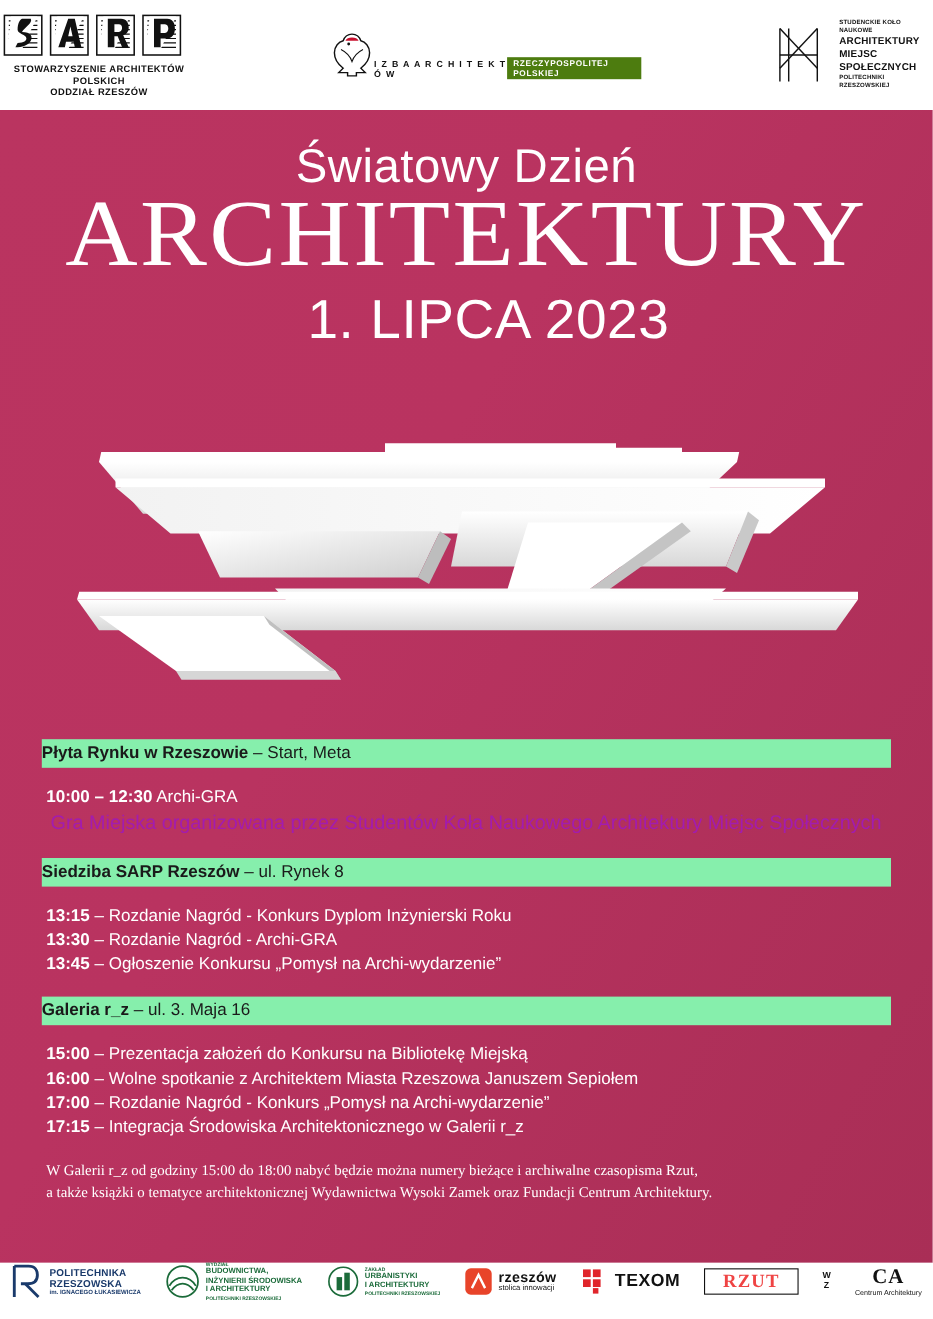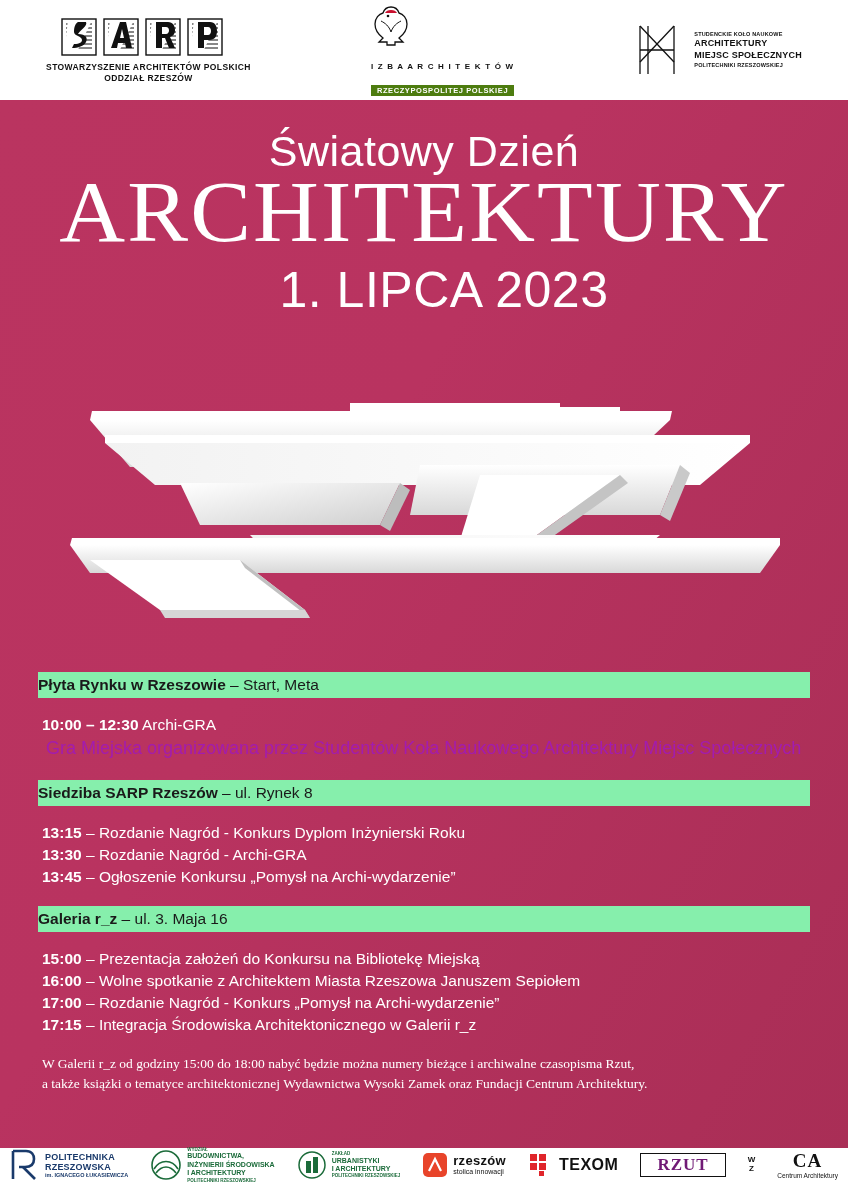--- a/index.html
+++ b/index.html
@@ -20,21 +20,21 @@
   }
   .logo{display:flex;flex-direction:column;align-items:center;}
   .sarp-mark{
     width:180px;height:42px;position:relative;
   }
   .sarp-mark svg{display:block;}
   .sarp-cap{
     font-size:8.5px;font-weight:bold;color:#111;letter-spacing:.4px;
     text-align:center;line-height:1.25;margin-top:4px;
   }
-  .izba{display:flex;flex-direction:column;align-items:flex-start;gap:12px;}
+  .izba{display:flex;flex-direction:row;align-items:flex-end;}
   .izba-eagle{width:40px;height:44px;}
   .izba-t1{font-size:8px;font-weight:bold;letter-spacing:1.2px;color:#111;margin-top:2px;}
   .izba-t2{
     font-size:7.5px;font-weight:bold;letter-spacing:.6px;color:#ffffff;
     background:#4d7c0f;padding:1px 6px;margin-top:2px;
   }
   .srn{display:flex;align-items:center;gap:8px;}
   .srn-mark{width:52px;height:56px;}
   .srn-text{line-height:1.3;}
   .srn-t0{font-size:5.5px;font-weight:bold;color:#111;letter-spacing:.2px;}
@@ -101,21 +101,21 @@
   .sp{display:flex;align-items:center;gap:5px;}
   .sp-txt{line-height:1.15;}
   .sp-a{font-size:9px;font-weight:bold;color:#1a3a6b;letter-spacing:.2px;}
   .sp-b{font-size:5.5px;font-weight:bold;color:#1a3a6b;}
   .grn-a{font-size:7px;font-weight:bold;color:#1b6b3a;line-height:1.2;}
   .grn-b{font-size:4.5px;font-weight:bold;color:#1b6b3a;}
   .rz-word{font-size:13px;font-weight:bold;color:#111;letter-spacing:.3px;}
   .rz-sub{font-size:7px;color:#111;}
   .texom{font-size:16px;font-weight:bold;color:#111;letter-spacing:.5px;}
   .rzut{
-    font-family:"Liberation Serif", serif;font-size:17px;font-weight:bold;color:#701a75;
+    font-family:"Liberation Serif", serif;font-size:17px;font-weight:bold;color:#ef4444;
     border:1.5px solid #111;padding:1px 16px;letter-spacing:1px;
   }
   .wz{font-size:8px;font-weight:bold;color:#111;line-height:1.1;text-align:center;}
   .ca-big{font-family:"Liberation Serif", serif;font-size:19px;font-weight:bold;color:#111;letter-spacing:1px;}
   .ca-sm{font-size:6.5px;color:#111;}
 </style>
 </head>
 <body>
 
 <div class="poster">

